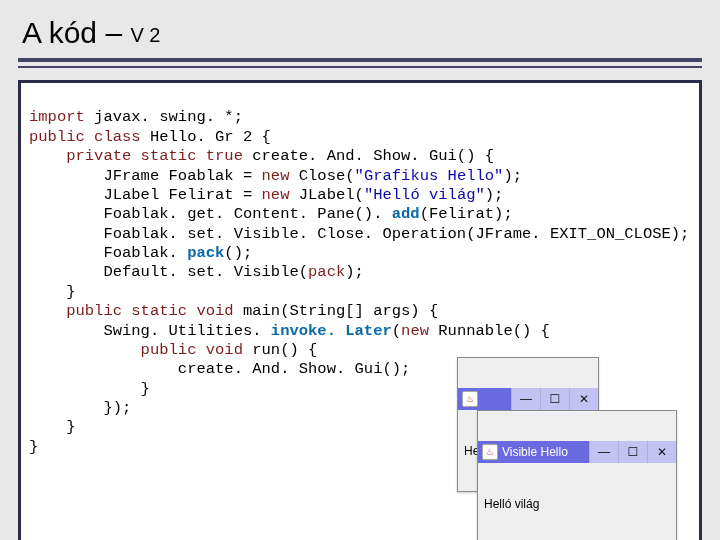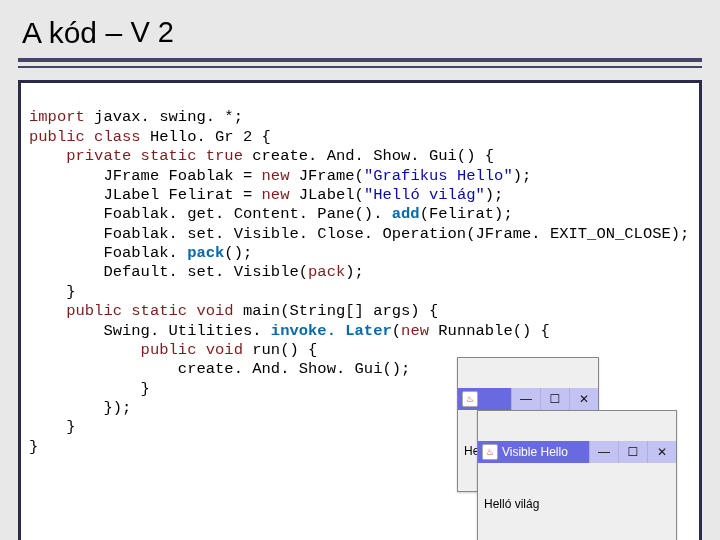--- a/index.html
+++ b/index.html
@@ -20,21 +20,21 @@
     padding: 8px 18px 0 18px;
   }
   .title {
     font-size: 30px;
     color: #000;
     padding: 8px 4px 6px 4px;
     font-weight: 400;
   }
   .title .prefix { font-weight: 400; margin-top: 8px; }
   .title .dash { font-weight: 400; }
-  .title .vtext { font-size: 29px; font-weight: 400; vertical-align: 1px; }
+  .title .vtext { font-size: 20px; font-weight: 400; vertical-align: 1px; }
   .underline {
     height: 4px;
     background: #444466;
     margin: 2px 0 10px 0;
   }
   .thinline {
     height: 2px;
     background: #444466;
     margin: -6px 0 12px 0;
   }
@@ -115,21 +115,21 @@
   <div class="title">
     <span class="prefix">A kód</span><span class="dash"> – </span><span class="vtext">V 2</span>
   </div>
   <div class="underline"></div>
   <div class="thinline"></div>
 
   <div class="codebox">
 <span class="kw">import</span><span> javax. swing. *;</span>
 <span class="kw">public class</span><span> Hello. Gr 2 {</span>
 <span class="kw">    private static true</span><span> create. And. Show. Gui() {</span>
-<span>        JFrame Foablak = </span><span class="kw">new</span><span> JFrame(</span><span class="str">"Grafikus Hello"</span><span>);</span>
+<span>        JFrame Foablak = </span><span class="kw">new</span><span> Close(</span><span class="str">"Grafikus Hello"</span><span>);</span>
 <span>        JLabel Felirat = </span><span class="kw">new</span><span> JLabel(</span><span class="str">"Helló világ"</span><span>);</span>
 <span>        Foablak. get. Content. Pane(). </span><span class="blue">add</span><span>(Felirat);</span>
 <span>        Foablak. set. Visible. Close. Operation(JFrame. EXIT_ON_CLOSE);</span>
 <span>        Foablak. </span><span class="blue">pack</span><span>();</span>
 <span>        Default. set. Visible(</span><span class="kw">pack</span><span>);</span>
 <span>    }</span>
 <span class="kw">    public static void</span><span> main(String[] args) {</span>
 <span>        Swing. Utilities. </span><span class="blue">invoke. Later</span><span>(</span><span class="kw">new</span><span> Runnable() {</span>
 <span class="kw">            public void</span><span> run() {</span>
 <span>                create. And. Show. Gui();</span>

